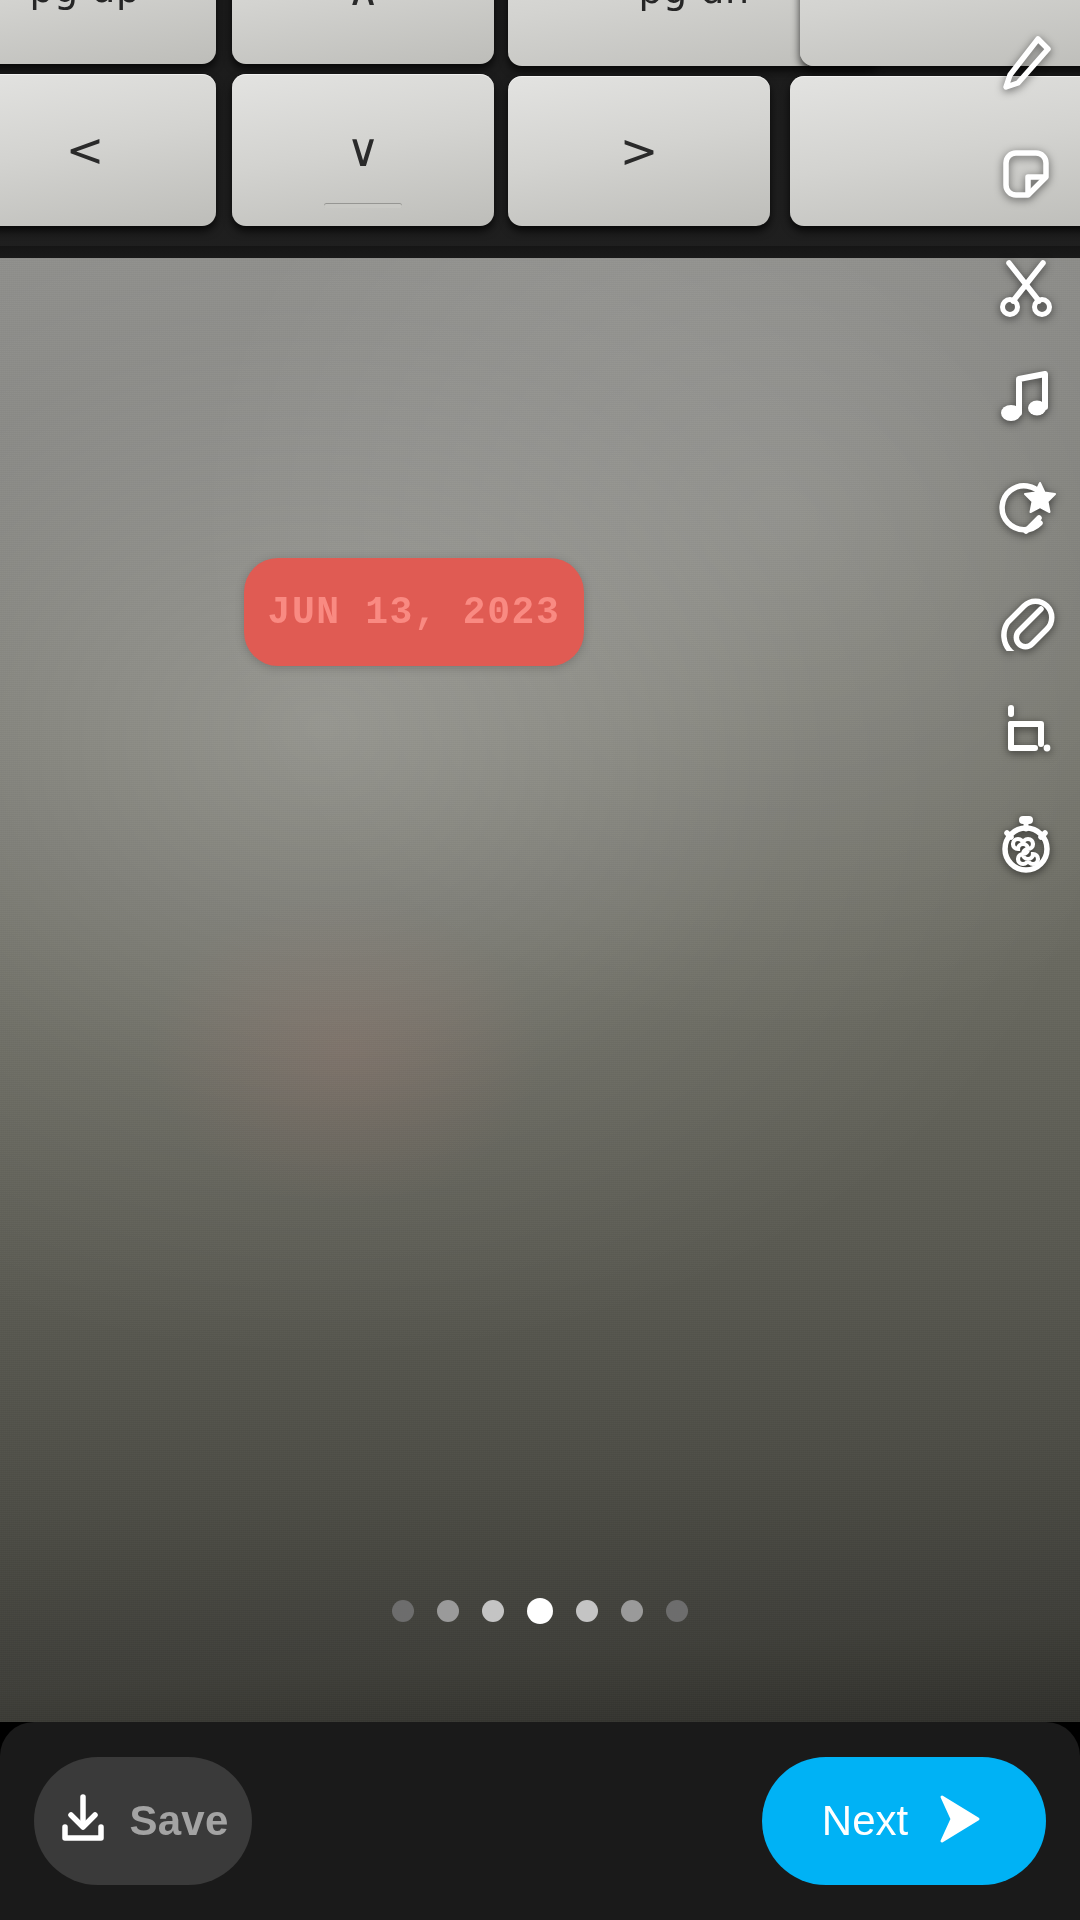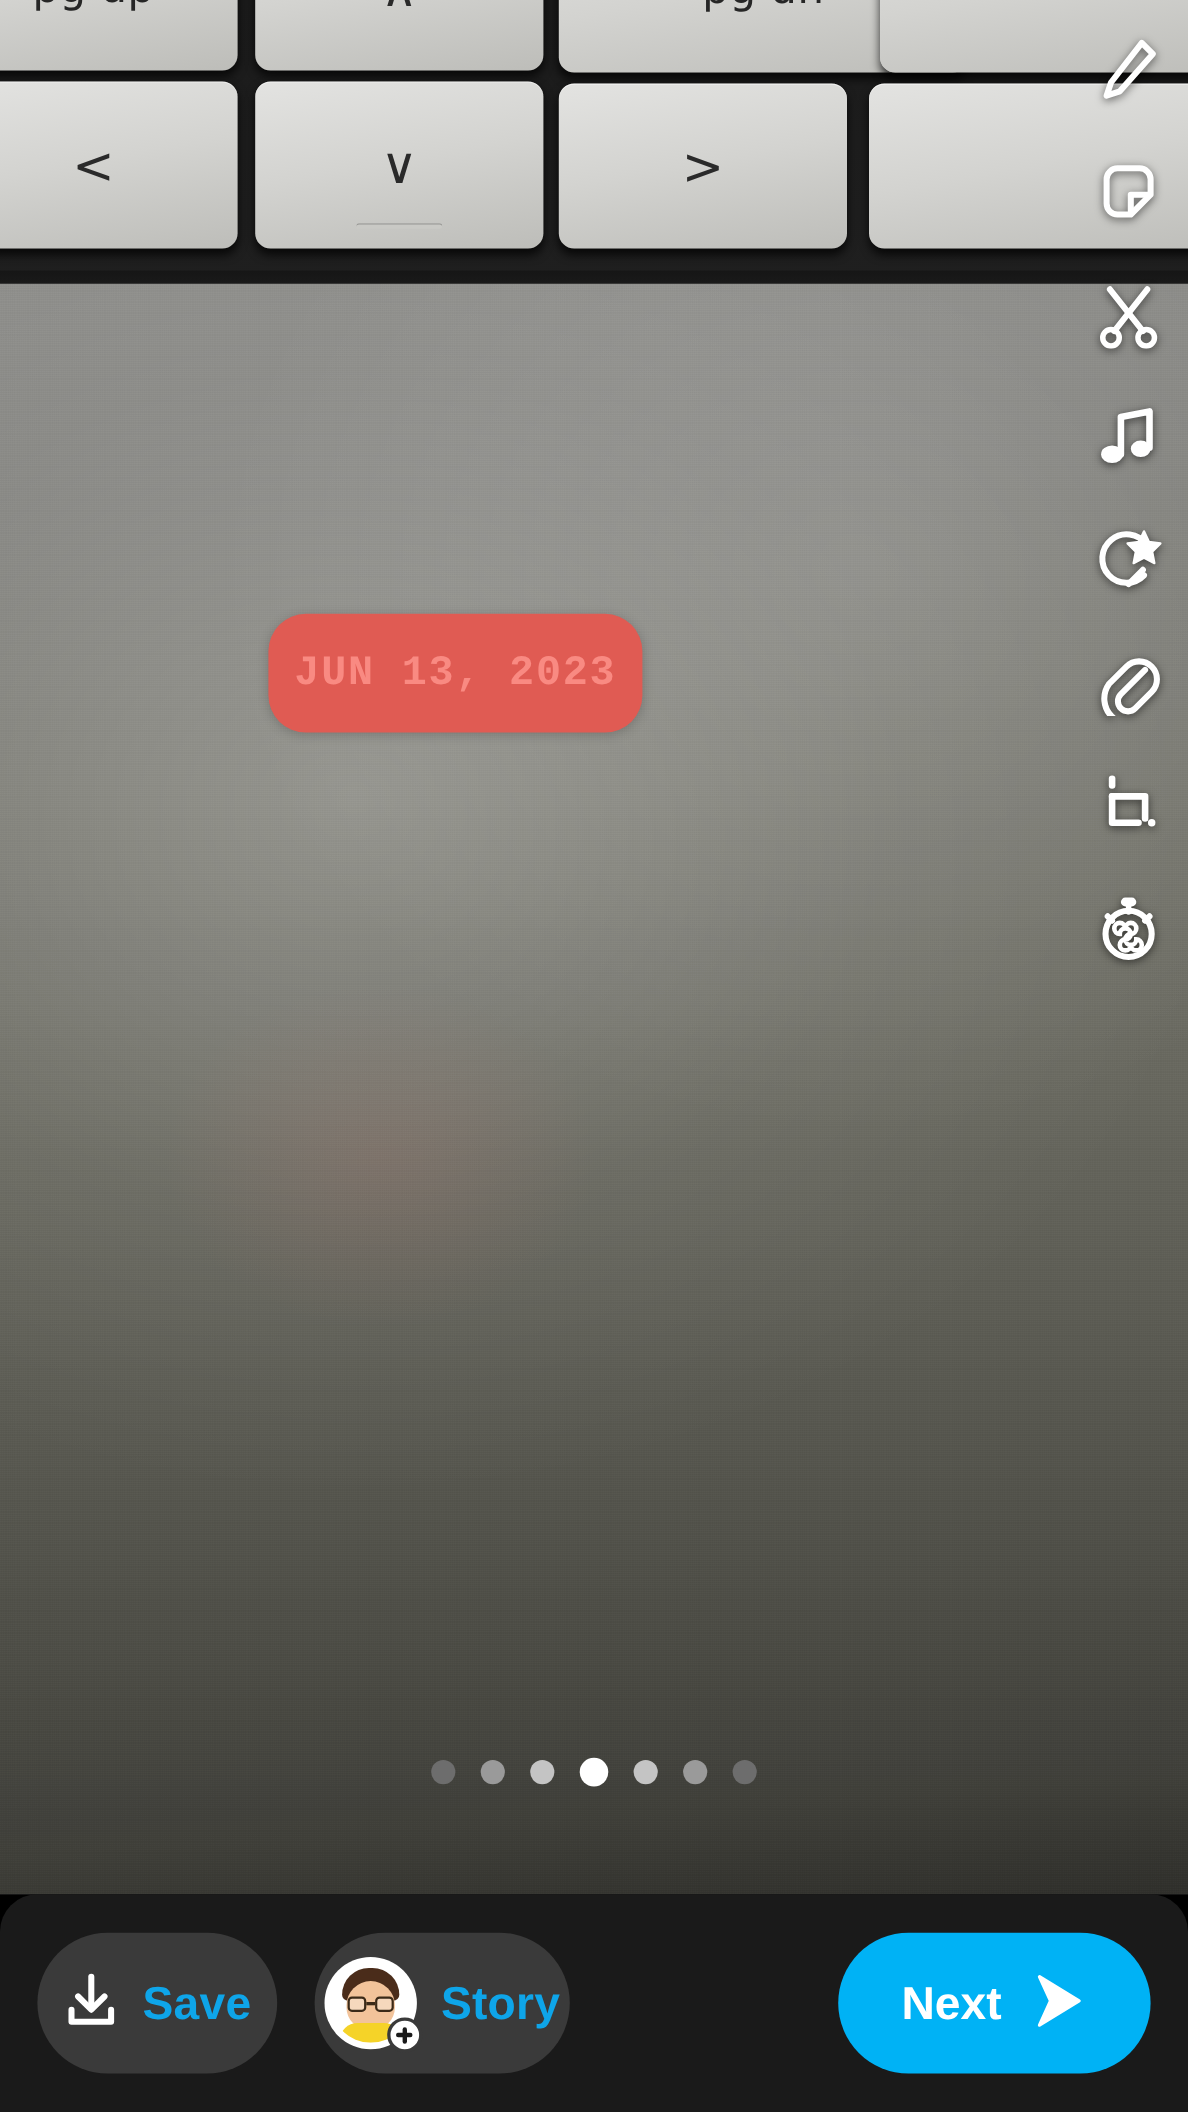--- a/index.html
+++ b/index.html
@@ -141,33 +141,33 @@
   }
   .pill {
     height:128px;
     background:#3a3a3a;
     border-radius:64px;
     display:flex; align-items:center;
     padding:0 40px;
     gap:22px;
   }
   .pill .label {
-    color:#0ea5e9; font-size:42px; font-weight:bold;
+    color:#a3a3a3; font-size:42px; font-weight:bold;
     font-family:"Liberation Sans", sans-serif;
     letter-spacing:.2px;
   }
   #save-pill { margin-left:10px; width:218px; justify-content:center; }
   #story-pill { margin-left:34px; width:232px; justify-content:center; padding:0 30px; }
   #next-btn {
     margin-left:auto; margin-right:10px;
     width:284px; height:128px;
     background:#00b2f5; border-radius:64px;
     display:flex; align-items:center; justify-content:center; gap:24px;
   }
-  #next-btn .label { color:#fff; font-size:42px; font-weight:bold; }
+  #next-btn .label { color:#fff; font-size:42px; font-weight:normal; }
 
   
   .bitmoji {
     position:relative;
     width:84px; height:84px;
     border-radius:50%;
     background:#fff;
     display:flex; align-items:center; justify-content:center;
     flex:0 0 auto;
   }
@@ -343,34 +343,20 @@
       <span>
         <svg width="50" height="52" viewBox="0 0 50 52">
           <path d="M25 4 L25 32" stroke="#fff" stroke-width="5.5" stroke-linecap="round"></path>
           <path d="M13 22 L25 34 L37 22" fill="none" stroke="#fff" stroke-width="5.5" stroke-linecap="round" stroke-linejoin="round"></path>
           <path d="M7 34 L7 45 L43 45 L43 34" fill="none" stroke="#fff" stroke-width="5.5" stroke-linecap="round" stroke-linejoin="round"></path>
         </svg>
       </span>
       <span class="label">Save</span>
     </div>
 
-    <div class="pill" id="story-pill">
-      <span class="bitmoji">
-        <span class="face">
-          <span class="bm-hair"></span>
-          <span class="bm-skin"></span>
-          <span class="bm-glass-l"></span>
-          <span class="bm-glass-r"></span>
-          <span class="bm-bridge"></span>
-          <span class="bm-shirt"></span>
-        </span>
-        <span class="bm-plus"></span>
-      </span>
-      <span class="label">Story</span>
-    </div>
 
     <div id="next-btn">
       <span class="label">Next</span>
       <span>
         <svg width="54" height="52" viewBox="0 0 54 52">
           <path d="M10 4 L46 26 L10 48 L20 26 Z" fill="#fff" stroke="#fff" stroke-width="3" stroke-linejoin="round"></path>
         </svg>
       </span>
     </div>
 

